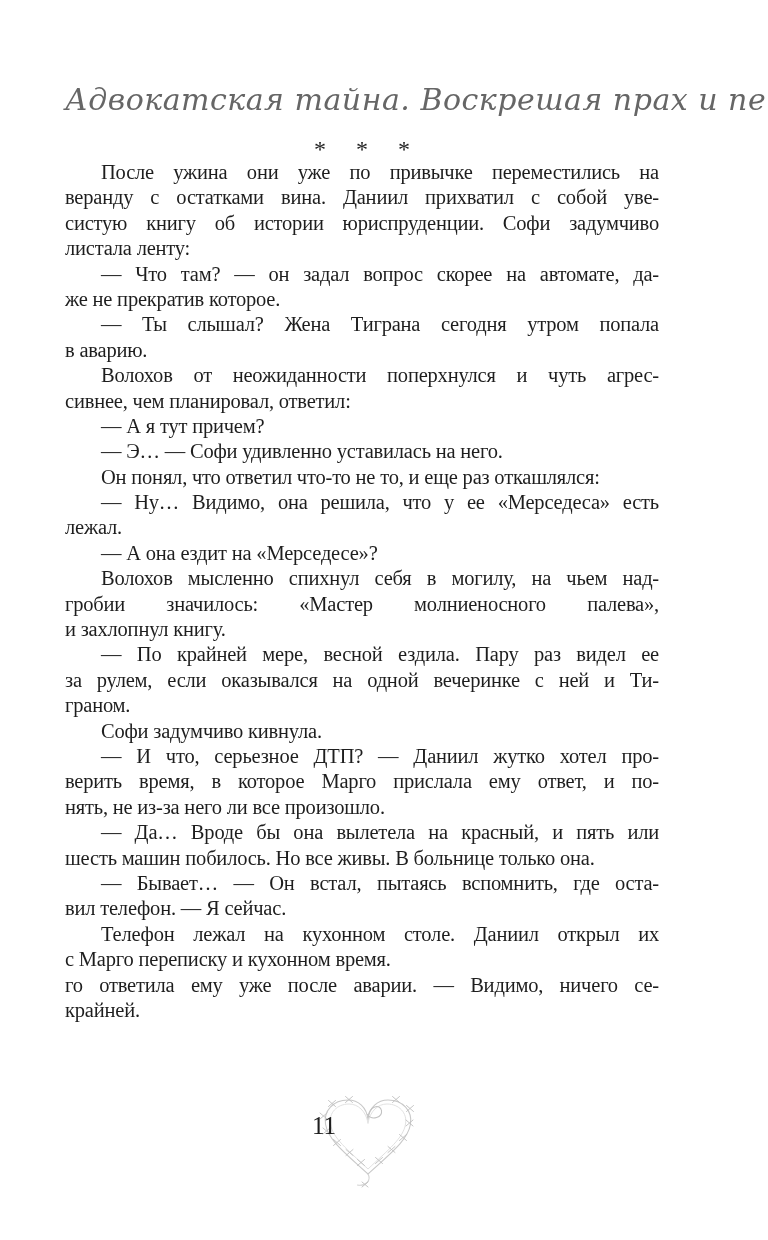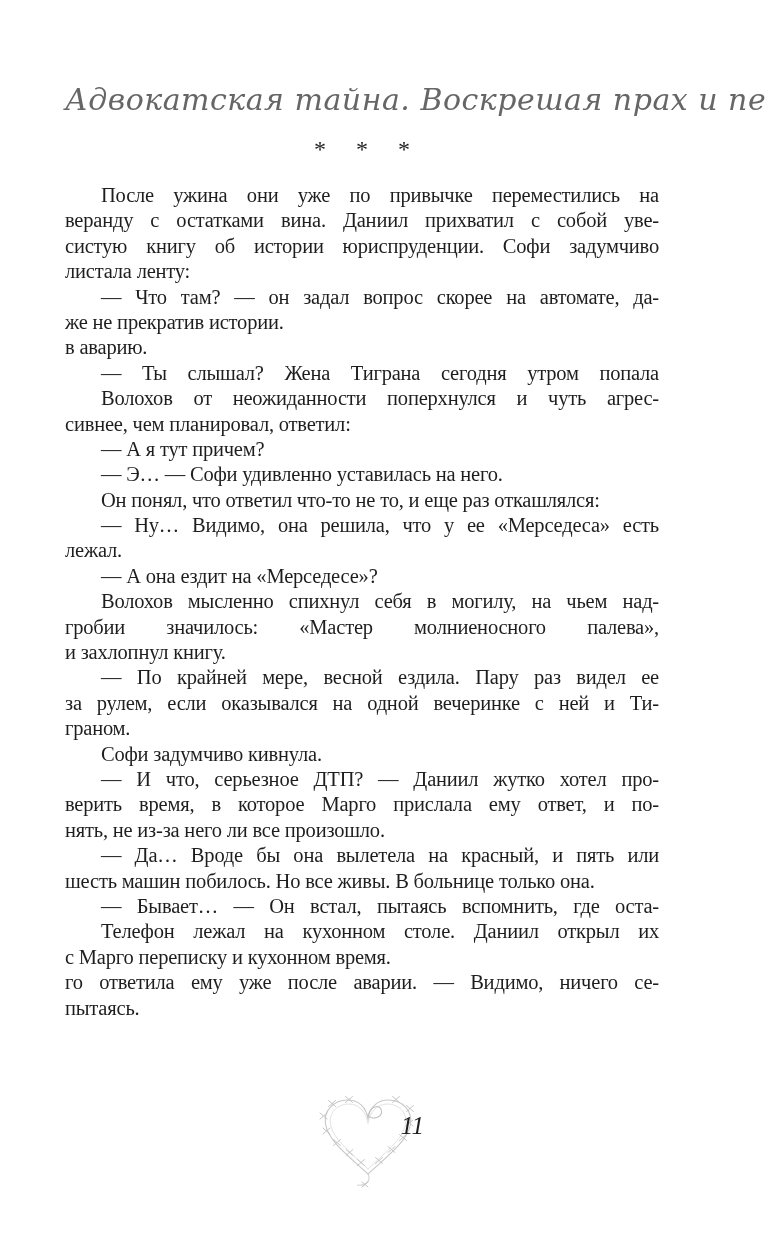--- a/index.html
+++ b/index.html
@@ -27,21 +27,21 @@
     left: 65px; top: 136px; width: 594px;
     box-sizing: border-box;
     padding-left: 12px;
     text-align: center;
     font-size: 24px;
     letter-spacing: 12px;
     color: var(--text, #1e1e1e);
   }
   .text-body {
     position: absolute;
-    left: 65px; top: 183px; width: 594px;
+    left: 65px; top: 160px; width: 594px;
     font-size: 20.5px;
     letter-spacing: -0.2px;
     color: var(--text, #1e1e1e);
   }
   .line {
     line-height: 25.4px;
     height: 25.4px;
     white-space: normal;
   }
   .line.just {
@@ -50,44 +50,43 @@
   }
   .line.indent { padding-left: 36px; }
   .footer-ornament {
     position: absolute;
     left: 312px; top: 1090px;
     width: 112px; height: 104px;
   }
   .page-num {
     position: absolute;
     left: 312px; top: 1112px; width: 112px;
-    text-align: right;
+    text-align: left;
     font-size: 25px;
     color: var(--text, #1e1e1e);
-    font-style: italic;
   }
 </style>
 </head>
 <body>
 
 <div class="page">
 
   <div class="header-title">Адвокатская тайна. Воскрешая прах и пепел</div>
 
   <div class="separator">* * *</div>
 
   <div class="text-body">
       <div class="line indent just">После ужина они уже по привычке переместились на</div>
       <div class="line just">веранду с остатками вина. Даниил прихватил с собой уве-</div>
       <div class="line just">систую книгу об истории юриспруденции. Софи задумчиво</div>
       <div class="line">листала ленту:</div>
       <div class="line indent just">— Что там? — он задал вопрос скорее на автомате, да-</div>
-      <div class="line">же не прекратив истории.</div>
+      <div class="line">же не прекратив которое.</div>
+      <div class="line indent just">— Ты слышал? Жена Тиграна сегодня утром попала</div>
       <div class="line">в аварию.</div>
-      <div class="line indent just">— Ты слышал? Жена Тиграна сегодня утром попала</div>
       <div class="line indent just">Волохов от неожиданности поперхнулся и чуть агрес-</div>
       <div class="line">сивнее, чем планировал, ответил:</div>
       <div class="line indent">— А я тут причем?</div>
       <div class="line indent">— Э… — Софи удивленно уставилась на него.</div>
       <div class="line indent">Он понял, что ответил что-то не то, и еще раз откашлялся:</div>
       <div class="line indent just">— Ну… Видимо, она решила, что у ее «Мерседеса» есть</div>
       <div class="line">лежал.</div>
       <div class="line indent">— А она ездит на «Мерседесе»?</div>
       <div class="line indent just">Волохов мысленно спихнул себя в могилу, на чьем над-</div>
       <div class="line just">гробии значилось: «Мастер молниеносного палева»,</div>
@@ -95,24 +94,25 @@
       <div class="line indent just">— По крайней мере, весной ездила. Пару раз видел ее</div>
       <div class="line just">за рулем, если оказывался на одной вечеринке с ней и Ти-</div>
       <div class="line">граном.</div>
       <div class="line indent">Софи задумчиво кивнула.</div>
       <div class="line indent just">— И что, серьезное ДТП? — Даниил жутко хотел про-</div>
       <div class="line just">верить время, в которое Марго прислала ему ответ, и по-</div>
       <div class="line">нять, не из-за него ли все произошло.</div>
       <div class="line indent just">— Да… Вроде бы она вылетела на красный, и пять или</div>
       <div class="line">шесть машин побилось. Но все живы. В больнице только она.</div>
       <div class="line indent just">— Бывает… — Он встал, пытаясь вспомнить, где оста-</div>
+      <div class="line">вил телефон. — Я сейчас.</div>
       <div class="line indent just">Телефон лежал на кухонном столе. Даниил открыл их</div>
       <div class="line">с Марго переписку и кухонном время.</div>
       <div class="line just">го ответила ему уже после аварии. — Видимо, ничего се-</div>
-      <div class="line">пытаясь.</div>
+      <div class="line">крайней.</div>
     </div>
 
   <svg class="footer-ornament" viewBox="0 0 112 104" xmlns="http://www.w3.org/2000/svg" aria-hidden="true">
     <g fill="none" stroke="#c8c8c8" stroke-width="1.1" stroke-linecap="round">
       <path d="M56 30 C55 17 46 10 36 10 C21 10 11.5 21 13.5 34 C16 50 33 63 56 84 C79 63 96 50 98.5 34 C100.5 21 91 10 76 10 C66 10 57 17 56 30 Z"></path>
       <path d="M56 33 C54 21 46 14 37 14 C25 14 16.5 23 18.5 34 C20.5 48 36 60 56 79 C76 60 91.5 48 93.5 34 C95.5 23 87 14 75 14 C66 14 58 21 56 33 Z" stroke="#dedede" stroke-width="0.9"></path>
       <path d="M56 27 C57.5 16 68 13.5 69.5 20.5 C70.5 27.5 60 31 55.5 24.5" stroke="#c2c2c2"></path>
       <path d="M56 84 C59.5 90 54 96.5 45.5 95" stroke="#d2d2d2"></path>
     </g>
     <g fill="none" stroke="#bfbfbf" stroke-width="0.9" stroke-linecap="round">

